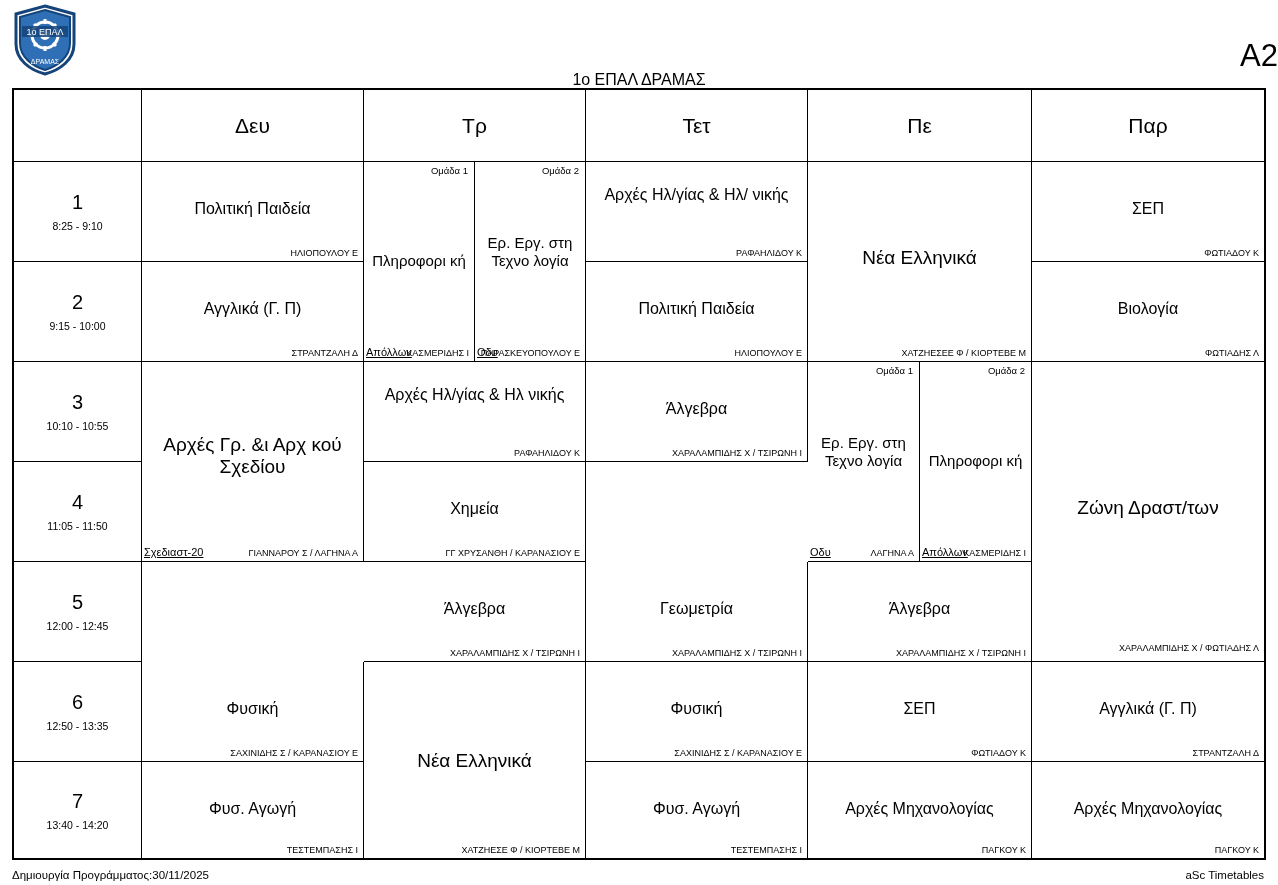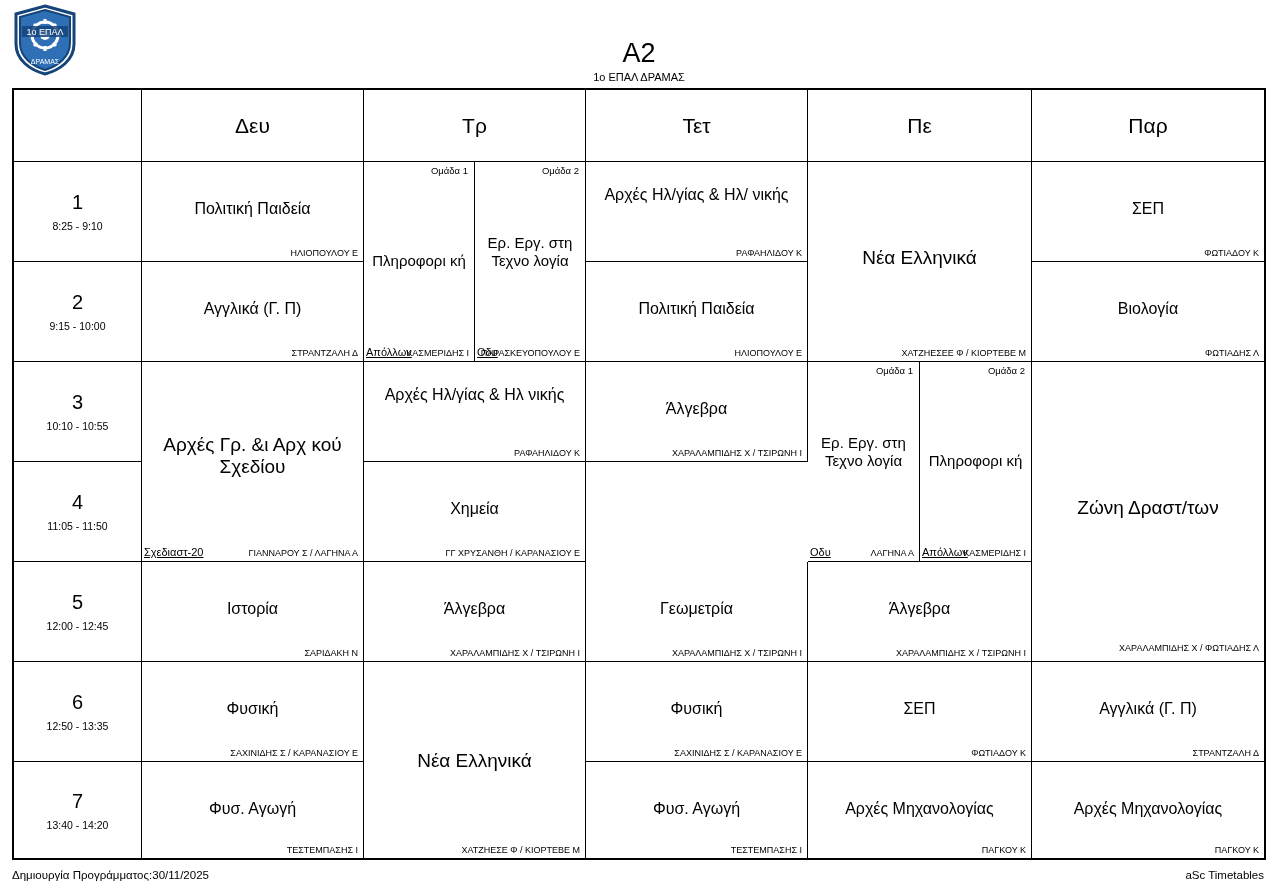--- a/index.html
+++ b/index.html
@@ -42,30 +42,30 @@
     top: 12px;
     text-align: center;
     font-size: 20px;
     letter-spacing: .2px;
   }
   .title-class {
     position: absolute;
     left: 0;
     right: 0;
     top: 38px;
-    text-align: center;
-    font-size: 27px;
+    text-align: right;
+    font-size: 31px;
   }
   .title-school {
     position: absolute;
     left: 0;
     right: 0;
     top: 71px;
     text-align: center;
-    font-size: 11px;
+    font-size: 16px;
   }
 
   
   .grid {
     position: absolute;
     left: 12px;
     top: 88px;
     width: 1254px;
     height: 772px;
     border: 2px solid #000;
@@ -244,24 +244,20 @@
     </div>
     <div class="cell lesson" style="left:128px;top:172px;width:222px;height:100px;">
       <div class="subject" style="top:38px;">Αγγλικά (Γ. Π)</div>
       <div class="teacher">ΣΤΡΑΝΤΖΑΛΗ Δ</div>
     </div>
     <div class="cell lesson" style="left:128px;top:272px;width:222px;height:200px;">
       <div class="subject" style="top:72px;font-size:19px;">Αρχές Γρ. &amp;ι Αρχ κού Σχεδίου</div>
       <div class="room">Σχεδιαστ-20</div>
       <div class="teacher">ΓΙΑΝΝΑΡΟΥ Σ / ΛΑΓΗΝΑ Α</div>
     </div>
-    <div class="cell lesson" style="left:128px;top:472px;width:222px;height:100px;">
-      <div class="subject" style="top:38px;">Ιστορία</div>
-      <div class="teacher">ΣΑΡΙΔΑΚΗ Ν</div>
-    </div>
     <div class="cell lesson" style="left:128px;top:572px;width:222px;height:100px;">
       <div class="subject" style="top:38px;">Φυσική</div>
       <div class="teacher">ΣΑΧΙΝΙΔΗΣ Σ / ΚΑΡΑΝΑΣΙΟΥ Ε</div>
     </div>
     <div class="cell lesson nb-b" style="left:128px;top:672px;width:222px;height:96px;">
       <div class="subject" style="top:38px;">Φυσ. Αγωγή</div>
       <div class="teacher">ΤΕΣΤΕΜΠΑΣΗΣ Ι</div>
     </div>
 
     <div class="cell lesson" style="left:350px;top:72px;width:111px;height:200px;">

